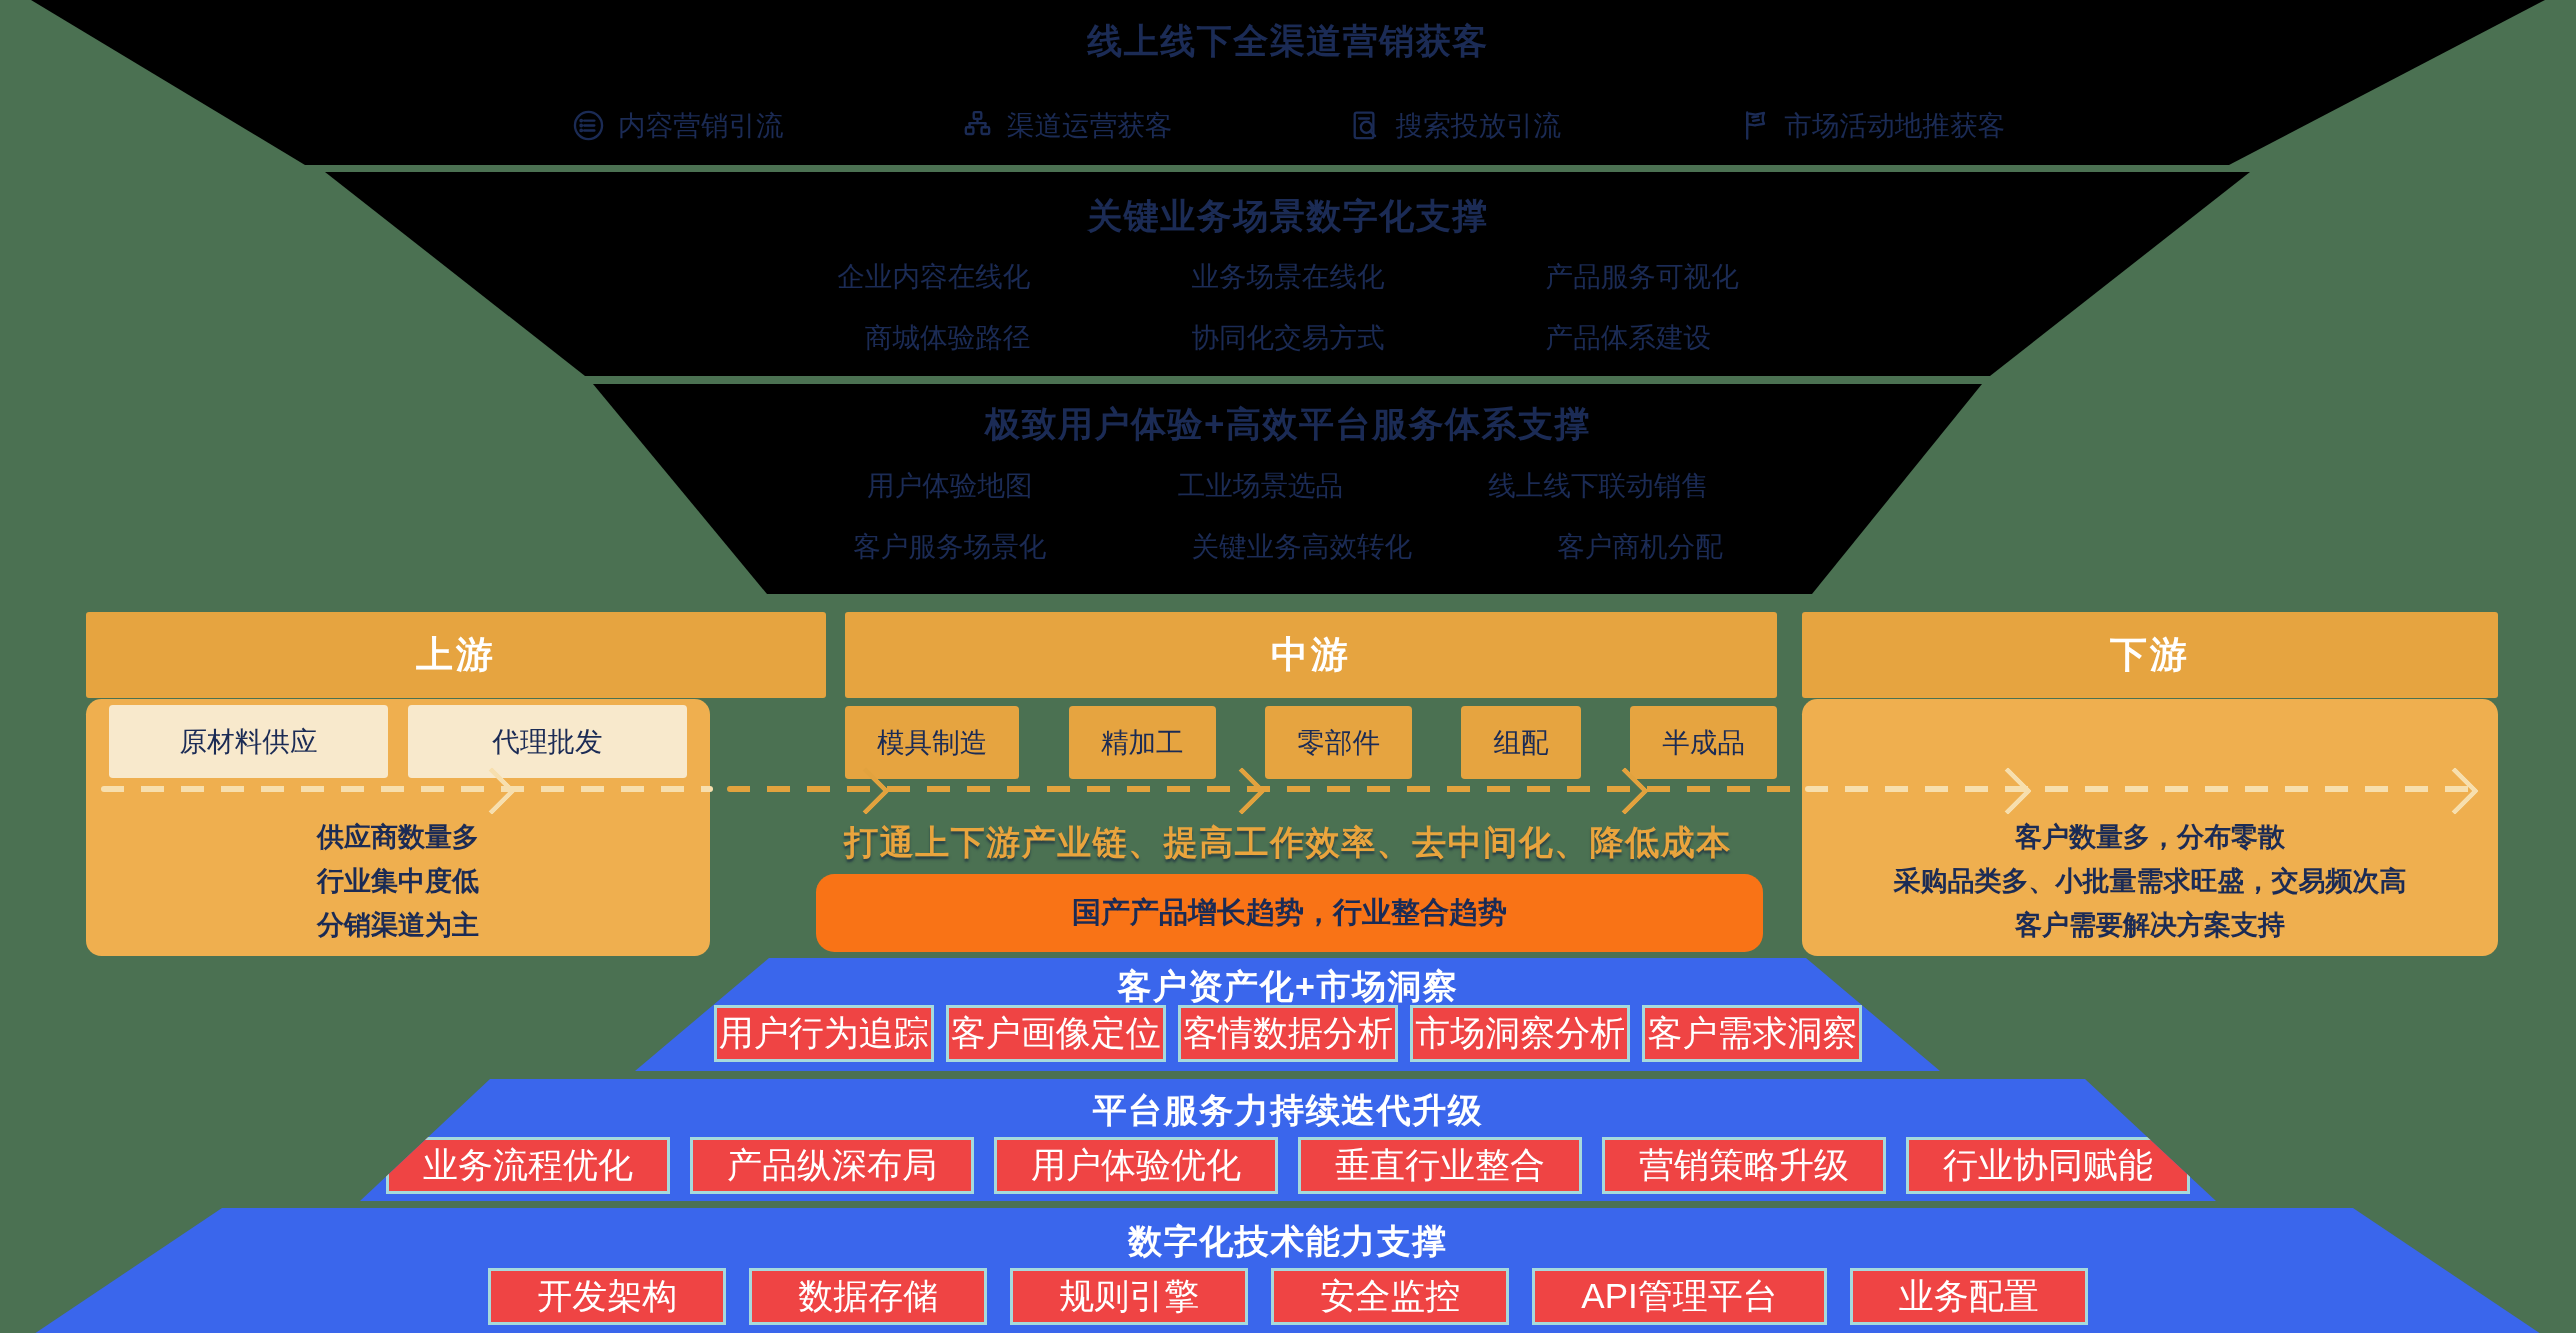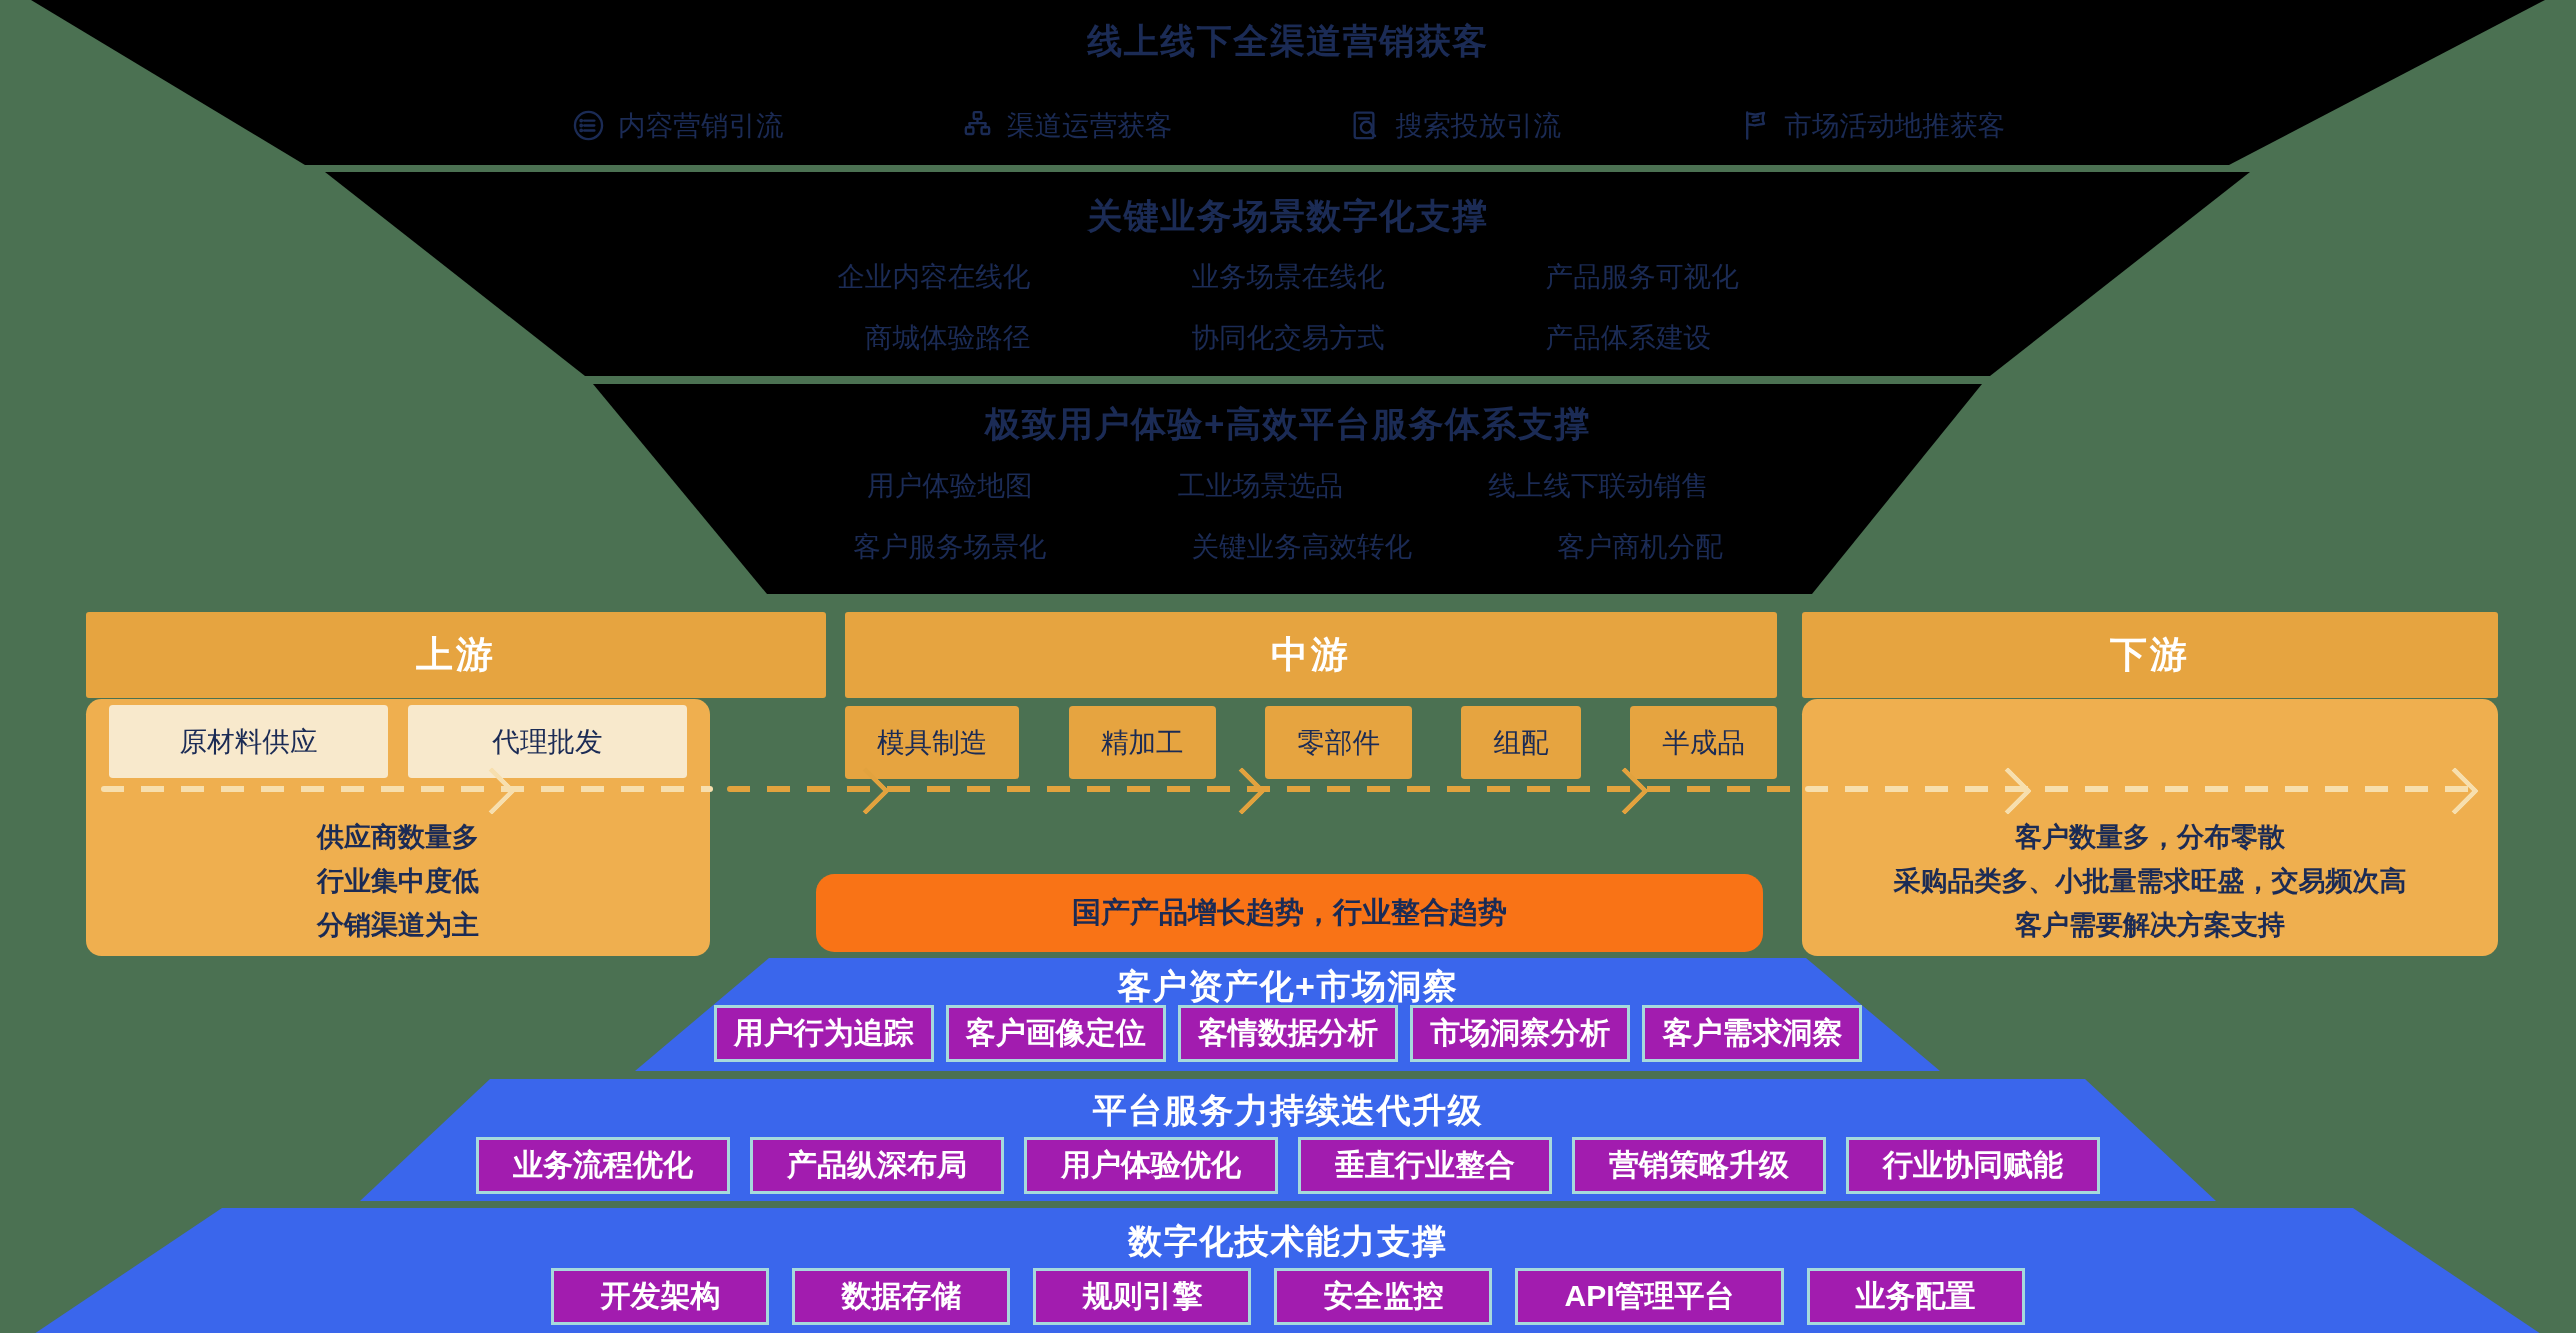--- a/index.html
+++ b/index.html
@@ -75,23 +75,23 @@
   .b3{top:1208px;height:126px;clip-path:polygon(222px 0,2353px 0,2541px 100%,34px 100%);}
   .b-title{position:absolute;left:0;width:100%;text-align:center;color:#fff;
            font-size:34px;font-weight:bold;letter-spacing:1.5px;margin:0;}
   .b1 .b-title{top:6.1px;}
   .b2 .b-title{top:9.2px;}
   .b3 .b-title{top:10.7px;}
   .b-boxes{position:absolute;left:0;width:100%;display:flex;justify-content:center;}
   .b1 .b-boxes{top:47px;gap:12.2px;}
   .b2 .b-boxes{top:58px;gap:20px;}
   .b3 .b-boxes{top:60px;gap:23px;}
-  .blue-box{height:51px;background:#a21caf;border:3.1px solid #A6DADC;color:#fff;
-            font-size:30px;display:flex;align-items:center;justify-content:center;
-            white-space:nowrap;font-weight:bold;}
+  .blue-box{height:51px;background:#ef4444;border:3.1px solid #A6DADC;color:#fff;
+            font-size:35px;display:flex;align-items:center;justify-content:center;
+            white-space:nowrap;}
   .b1 .blue-box{width:214px;}
   .b2 .blue-box{padding:0 34px;}
   .b3 .blue-box{padding:0 46px;}
 </style>
 </head>
 <body>
 
 <div class="stage">
 
   <section class="funnel f1">
@@ -213,20 +213,21 @@
   <div class="dash pale" style="left:101px;width:612px;"></div>
   <div class="dash green" style="left:727px;width:1068px;"></div>
   <div class="dash pale" style="left:1805px;width:680px;"></div>
   <span class="chev pale" style="left:475px;"></span>
   <span class="chev" style="left:849px;"></span>
   <span class="chev" style="left:1225px;"></span>
   <span class="chev" style="left:1608px;"></span>
   <span class="chev pale" style="left:1991px;"></span>
   <span class="chev pale" style="left:2438px;"></span>
 
+  <div class="flow-caption">打通上下游产业链、提高工作效率、去中间化、降低成本</div>
   <div class="trend-box">国产产品增长趋势，行业整合趋势</div>
 
   <section class="blue b1">
     <h2 class="b-title">客户资产化+市场洞察</h2>
     <div class="b-boxes">
         <div class="blue-box">用户行为追踪</div>
         <div class="blue-box">客户画像定位</div>
         <div class="blue-box">客情数据分析</div>
         <div class="blue-box">市场洞察分析</div>
         <div class="blue-box">客户需求洞察</div>

